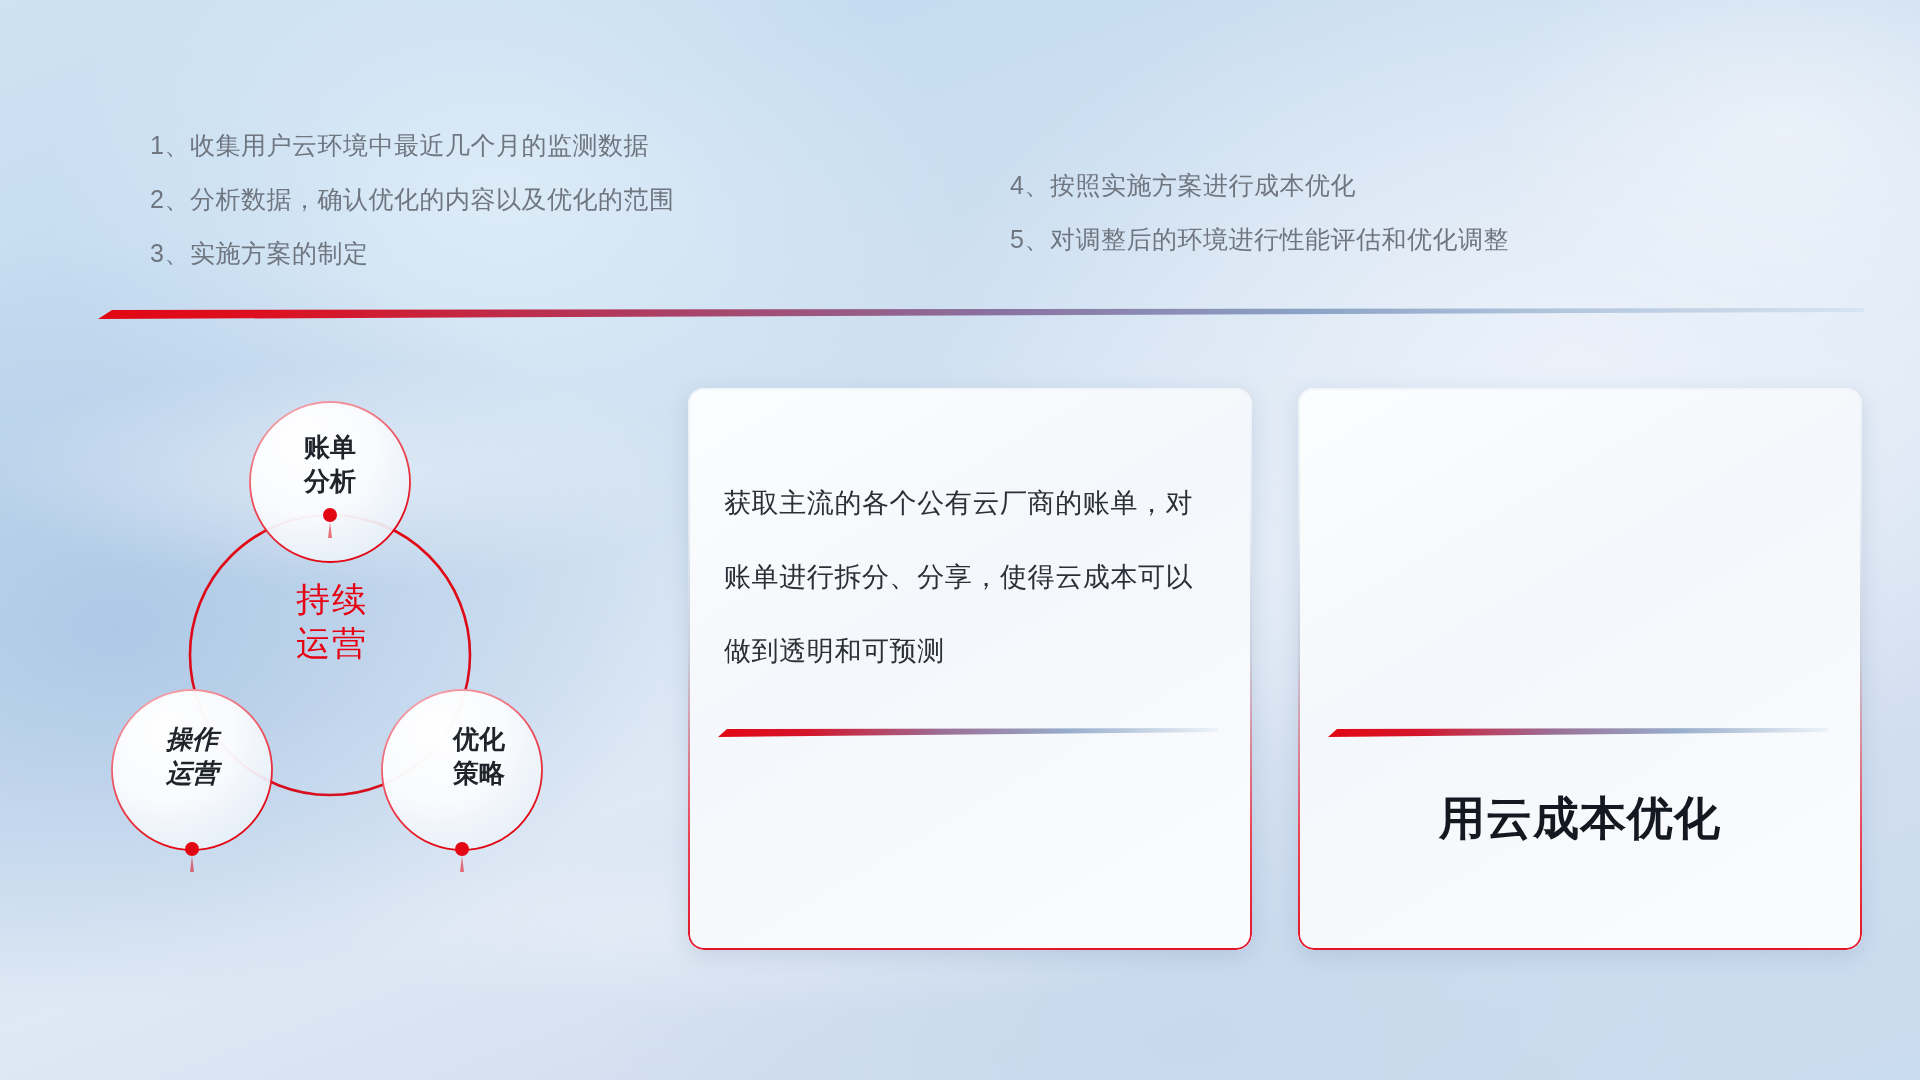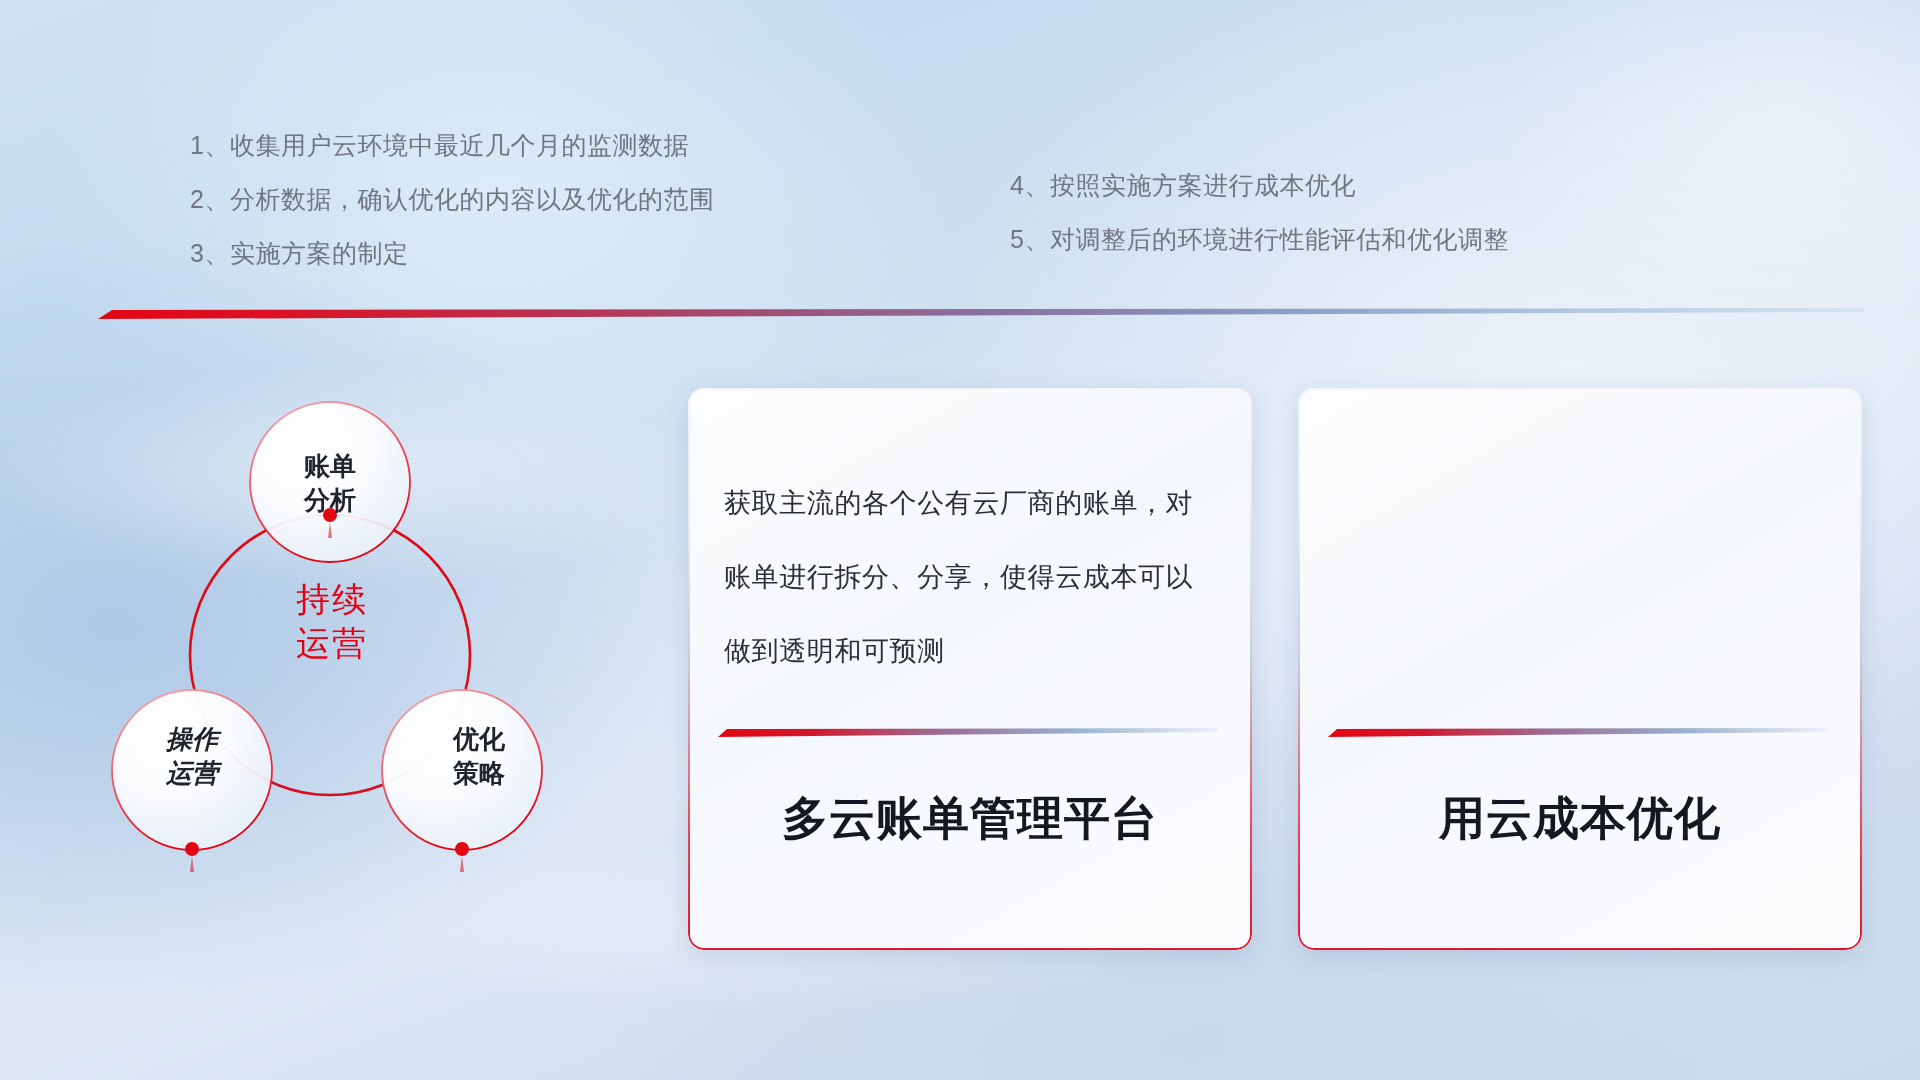--- a/index.html
+++ b/index.html
@@ -36,21 +36,21 @@
       radial-gradient(ellipse 620px 120px at 40% 86%, rgba(255,255,255,0.30) 0%, rgba(255,255,255,0) 72%),
       radial-gradient(ellipse 420px 300px at 93% 12%, rgba(255,255,255,0.40) 0%, rgba(255,255,255,0) 70%);
     pointer-events: none;
   }
 
   
   .bullets {
     position: absolute;
     z-index: 3;
   }
-  .bullets.left { left: 150px; top: 118px; margin-left: 40px; }
+  .bullets.left { left: 150px; top: 118px; }
   .bullets.right { left: 1010px; top: 158px; }
 
   .bullet-line {
     color: #6f7680;
     font-size: 25px;
     line-height: 54px;
     white-space: nowrap;
     letter-spacing: 0.5px;
   }
 
@@ -76,21 +76,21 @@
   .venn-label {
     position: absolute;
     text-align: center;
     color: #20242b;
     font-weight: bold;
     font-size: 26px;
     line-height: 34px;
     pointer-events: none;
     white-space: nowrap;
   }
-  .venn-label.lbl-top { left: 168px; top: 78px; width: 140px; margin-top: 19px; }
+  .venn-label.lbl-top { left: 168px; top: 78px; width: 140px; }
   .venn-label.lbl-left { left: 30px; top: 370px; width: 140px; font-style: italic; }
   .venn-label.lbl-right { left: 317px; top: 370px; width: 140px; }
   .venn-center {
     position: absolute;
     left: 155px;
     top: 225px;
     width: 170px;
     text-align: center;
     color: #e60012;
     font-weight: normal;
@@ -252,21 +252,20 @@
         <linearGradient id="ruleGrad1" x1="0" y1="0" x2="1" y2="0">
           <stop offset="0" stop-color="#e30613"></stop>
           <stop offset="0.18" stop-color="#d4152b"></stop>
           <stop offset="0.45" stop-color="#9b6f96"></stop>
           <stop offset="0.70" stop-color="#97aecb"></stop>
           <stop offset="1" stop-color="#eef3f9"></stop>
         </linearGradient>
       </defs>
       <path d="M0,9 L9,1 L500,0 L500,4 Z" fill="url(#ruleGrad1)"></path>
     </svg>
-    <div class="card-title">多云账单管理平台</div>
   </div>
 
   <div class="card" id="card2">
     <div class="card-border"></div>
     <svg class="card-rule" viewBox="0 0 500 9" preserveAspectRatio="none">
       <defs>
         <linearGradient id="ruleGrad2" x1="0" y1="0" x2="1" y2="0">
           <stop offset="0" stop-color="#e30613"></stop>
           <stop offset="0.18" stop-color="#d4152b"></stop>
           <stop offset="0.45" stop-color="#9b6f96"></stop>

